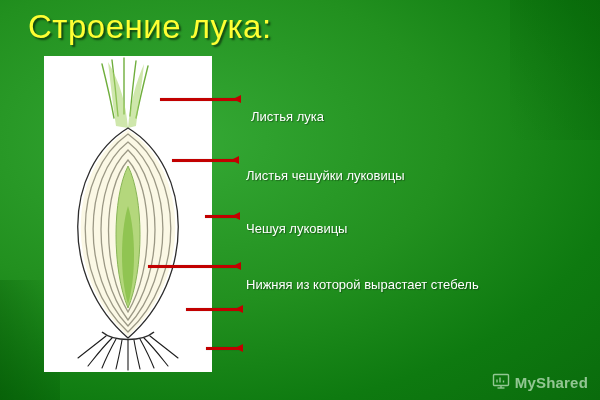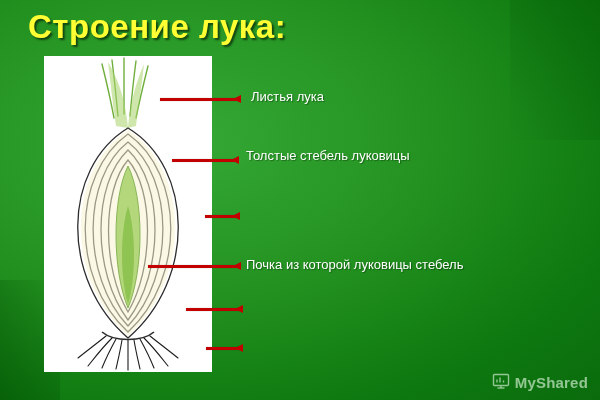--- a/index.html
+++ b/index.html
@@ -32,21 +32,21 @@
     width: 90px; height: 140px;
     background: linear-gradient(to bottom left, rgba(0,80,0,0.35), rgba(0,80,0,0));
     pointer-events: none;
   }
 
   #title {
     position: absolute;
     left: 28px;
     top: 8px;
     font-size: 33px;
-    font-weight: bold;
+    font-weight: normal;
     color: #ffff33;
     text-shadow: 2px 2px 2px rgba(0,0,0,0.55);
     letter-spacing: 0.5px;
     white-space: nowrap;
   }
 
   
   #onion-panel {
     position: absolute;
     left: 44px;
@@ -57,20 +57,21 @@
   }
   #onion-svg { display: block; }
 
   
   .label {
     position: absolute;
     color: #ffffff;
     font-size: 13px;
     white-space: nowrap;
     text-shadow: 1px 1px 1px rgba(0,0,0,0.35);
+    margin-top: 20px;
   }
   .leader {
     position: absolute;
     height: 3px;
     background: #c20000;
     box-shadow: 0 0 1px rgba(0,0,0,0.4);
   }
   .leader::after {
     content: "";
     position: absolute;
@@ -152,22 +153,23 @@
   </div>
 
   <div class="leader" style="left:160px; top:98px;  width:80px;"></div>
   <div class="leader" style="left:172px; top:159px; width:66px;"></div>
   <div class="leader" style="left:205px; top:215px; width:34px;"></div>
   <div class="leader" style="left:148px; top:265px; width:92px;"></div>
   <div class="leader" style="left:186px; top:308px; width:56px;"></div>
   <div class="leader" style="left:206px; top:347px; width:36px;"></div>
 
   <div class="label" style="left:251px; top:89px;">Листья лука</div>
-  <div class="label" style="left:246px; top:148px;">Толстые стебель луковицы</div>
-  <div class="label" style="left:246px; top:257px;">Почка из которой луковицы стебель</div>
+  <div class="label" style="left:246px; top:148px;">Листья чешуйки луковицы</div>
+  <div class="label" style="left:246px; top:201px;">Чешуя луковицы</div>
+  <div class="label" style="left:246px; top:257px;">Нижняя из которой вырастает стебель</div>
 
   <div id="watermark">
     <span>
       <svg width="18" height="16" viewBox="0 0 18 16" fill="none" stroke="#bfe3bf" stroke-width="1.4">
         <rect x="1.5" y="1.5" width="15" height="11" rx="1"></rect>
         <path d="M9 12.5 L9 15"></path>
         <path d="M5.5 15 L12.5 15"></path>
         <path d="M5 9.5 L5 6.5 M8 9.5 L8 4.5 M11.5 9.5 L11.5 7.5"></path>
       </svg>
     </span>

